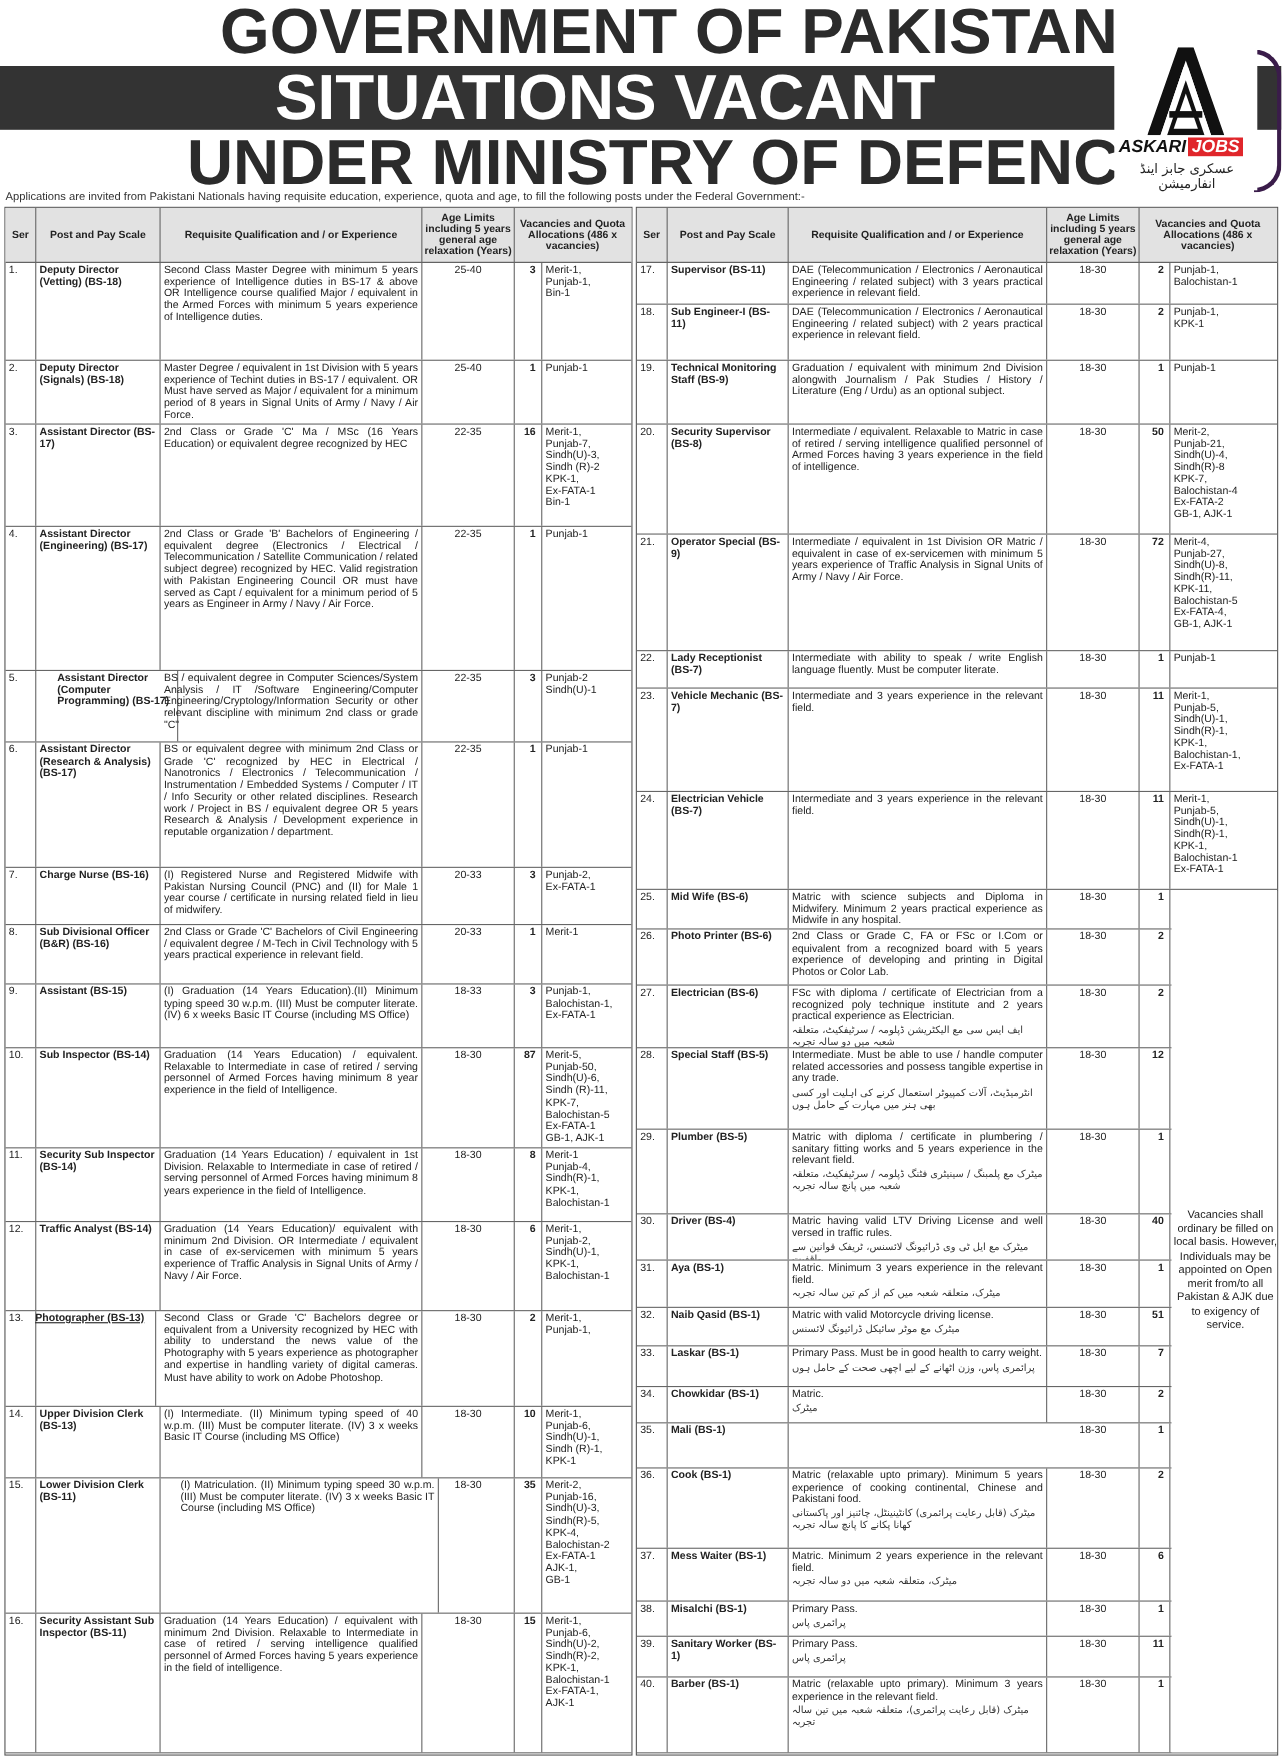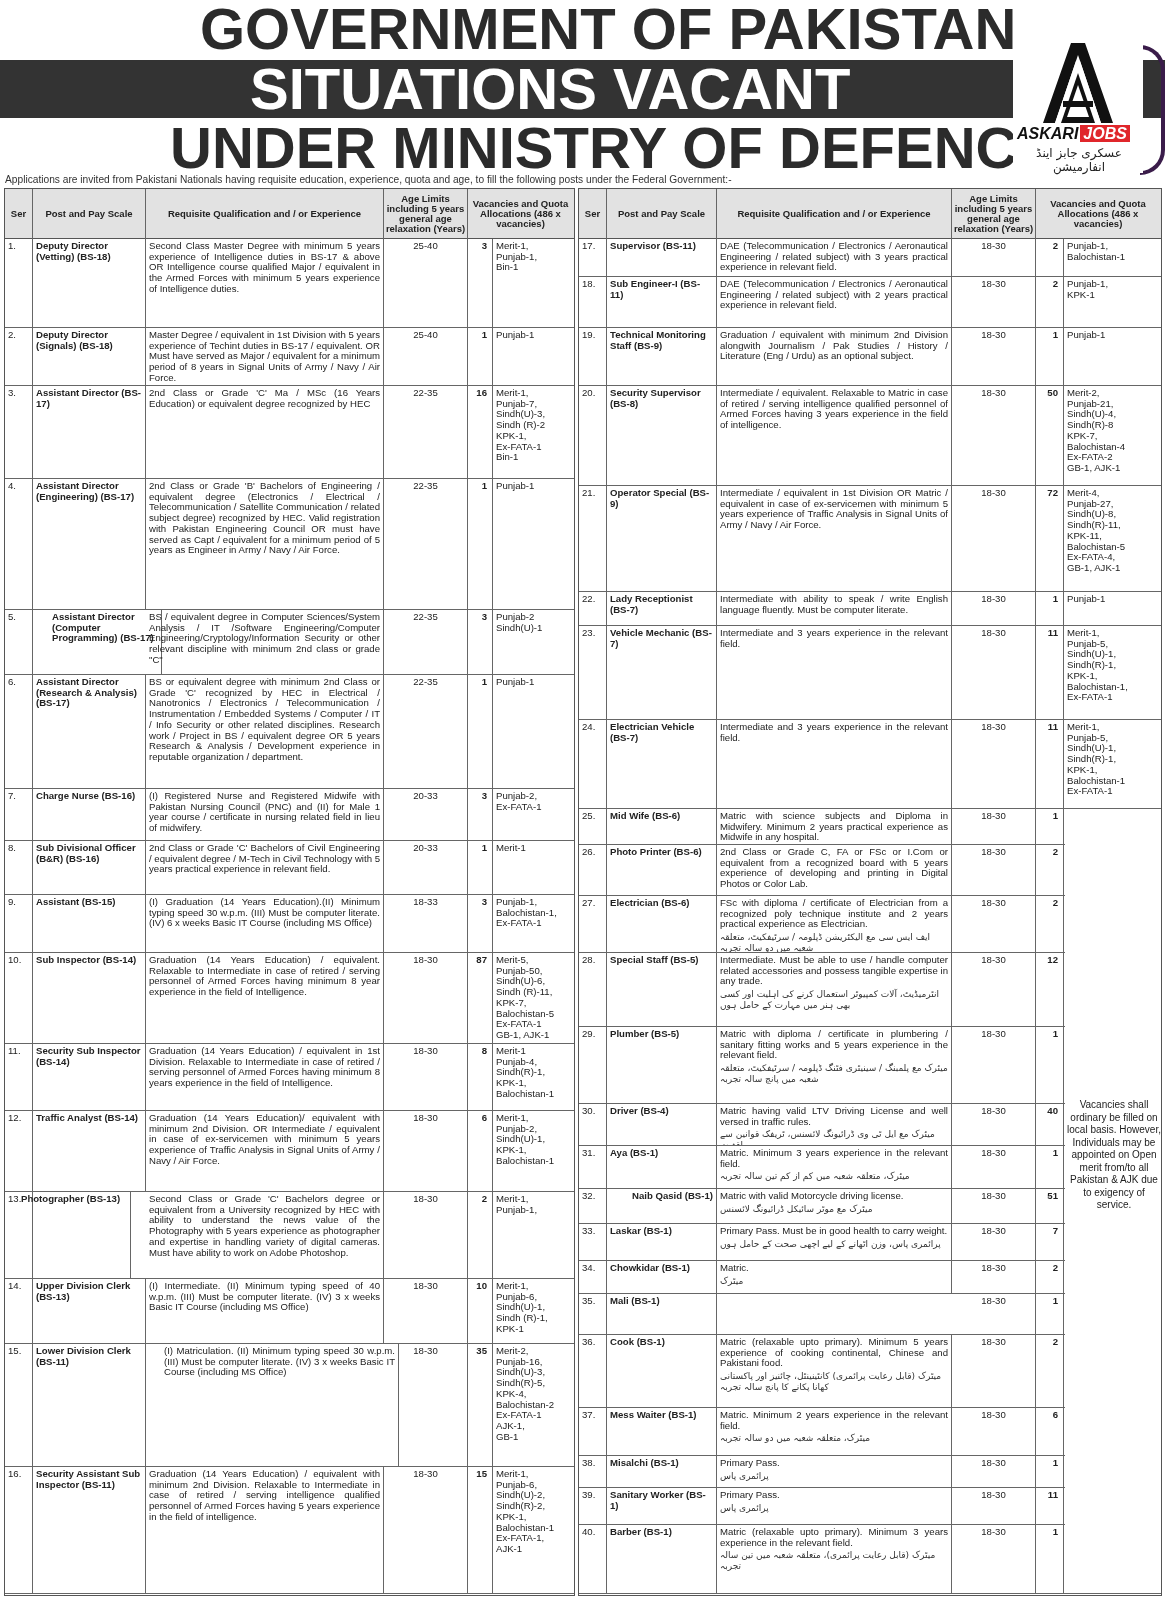--- a/index.html
+++ b/index.html
@@ -190,21 +190,21 @@
         <div class="cell c-age" style="left: 379px; width: 84px;"><span>18-30</span></div>
         <div class="cell c-vac" style="left: 463px; width: 25px;">6</div>
         <div class="cell c-quota" style="left: 488px; width: 80px;">Merit-1,
 Punjab-2,
 Sindh(U)-1,
 KPK-1,
 Balochistan-1</div>
       </div>
       <div class="row" style="top: 1003px; height: 87px;">
         <div class="cell c-ser" style="left: 0px; width: 28px;"><span>13.</span></div>
-        <div class="cell c-post" style="left: 13px; width: 113px;"><span>Photographer (BS-13)</span></div>
+        <div class="cell c-post" style="left: 24px; width: 113px; text-decoration: underline;"><span>Photographer (BS-13)</span></div>
         <div class="cell c-qual" style="left: 141px; width: 238px;"><span>Second Class or Grade 'C' Bachelors degree or equivalent from a University recognized by HEC with ability to understand the news value of the Photography with 5 years experience as photographer and expertise in handling variety of digital cameras. Must have ability to work on Adobe Photoshop.</span></div>
         <div class="cell c-age" style="left: 379px; width: 84px;"><span>18-30</span></div>
         <div class="cell c-vac" style="left: 463px; width: 25px;">2</div>
         <div class="cell c-quota" style="left: 488px; width: 80px;">Merit-1,
 Punjab-1,</div>
       </div>
       <div class="row" style="top: 1090px; height: 65px;">
         <div class="cell c-ser" style="left: 0px; width: 28px;"><span>14.</span></div>
         <div class="cell c-post" style="left: 28px; width: 113px;"><span>Upper Division Clerk (BS-13)</span></div>
         <div class="cell c-qual" style="left: 141px; width: 238px;"><span>(I) Intermediate. (II) Minimum typing speed of 40 w.p.m. (III) Must be computer literate. (IV) 3 x weeks Basic IT Course (including MS Office)</span></div>
@@ -402,21 +402,21 @@
       <div class="row" style="top: 957px; height: 43px;">
         <div class="cell c-ser" style="left: 0px; width: 28px;"><span>31.</span></div>
         <div class="cell c-post" style="left: 28px; width: 110px;"><span>Aya (BS-1)</span></div>
         <div class="cell c-qual" style="left: 138px; width: 235px;"><span>Matric. Minimum 3 years experience in the relevant field.</span><span class="urdu">میٹرک، متعلقہ شعبہ میں کم از کم تین سالہ تجربہ</span></div>
         <div class="cell c-age" style="left: 373px; width: 84px;"><span>18-30</span></div>
         <div class="cell c-vac" style="left: 457px; width: 28px;">1</div>
         <div class="cell c-quota" style="left: 485px; width: 96px; border-bottom: none;"></div>
       </div>
       <div class="row" style="top: 1000px; height: 35px;">
         <div class="cell c-ser" style="left: 0px; width: 28px;"><span>32.</span></div>
-        <div class="cell c-post" style="left: 28px; width: 110px; text-align: right;"><span>Naib Qasid (BS-1)</span></div>
+        <div class="cell c-post" style="left: 28px; width: 110px;"><span>Naib Qasid (BS-1)</span></div>
         <div class="cell c-qual" style="left: 138px; width: 235px;"><span>Matric with valid Motorcycle driving license.</span><span class="urdu">میٹرک مع موٹر سائیکل ڈرائیونگ لائسنس</span></div>
         <div class="cell c-age" style="left: 373px; width: 84px;"><span>18-30</span></div>
         <div class="cell c-vac" style="left: 457px; width: 28px;">51</div>
         <div class="cell c-quota" style="left: 485px; width: 96px; border-bottom: none;"></div>
       </div>
       <div class="row" style="top: 1035px; height: 37px;">
         <div class="cell c-ser" style="left: 0px; width: 28px;"><span>33.</span></div>
         <div class="cell c-post" style="left: 28px; width: 110px;"><span>Laskar (BS-1)</span></div>
         <div class="cell c-qual" style="left: 138px; width: 235px;"><span>Primary Pass. Must be in good health to carry weight.</span><span class="urdu">پرائمری پاس، وزن اٹھانے کے لیے اچھی صحت کے حامل ہوں</span></div>
         <div class="cell c-age" style="left: 373px; width: 84px;"><span>18-30</span></div>

